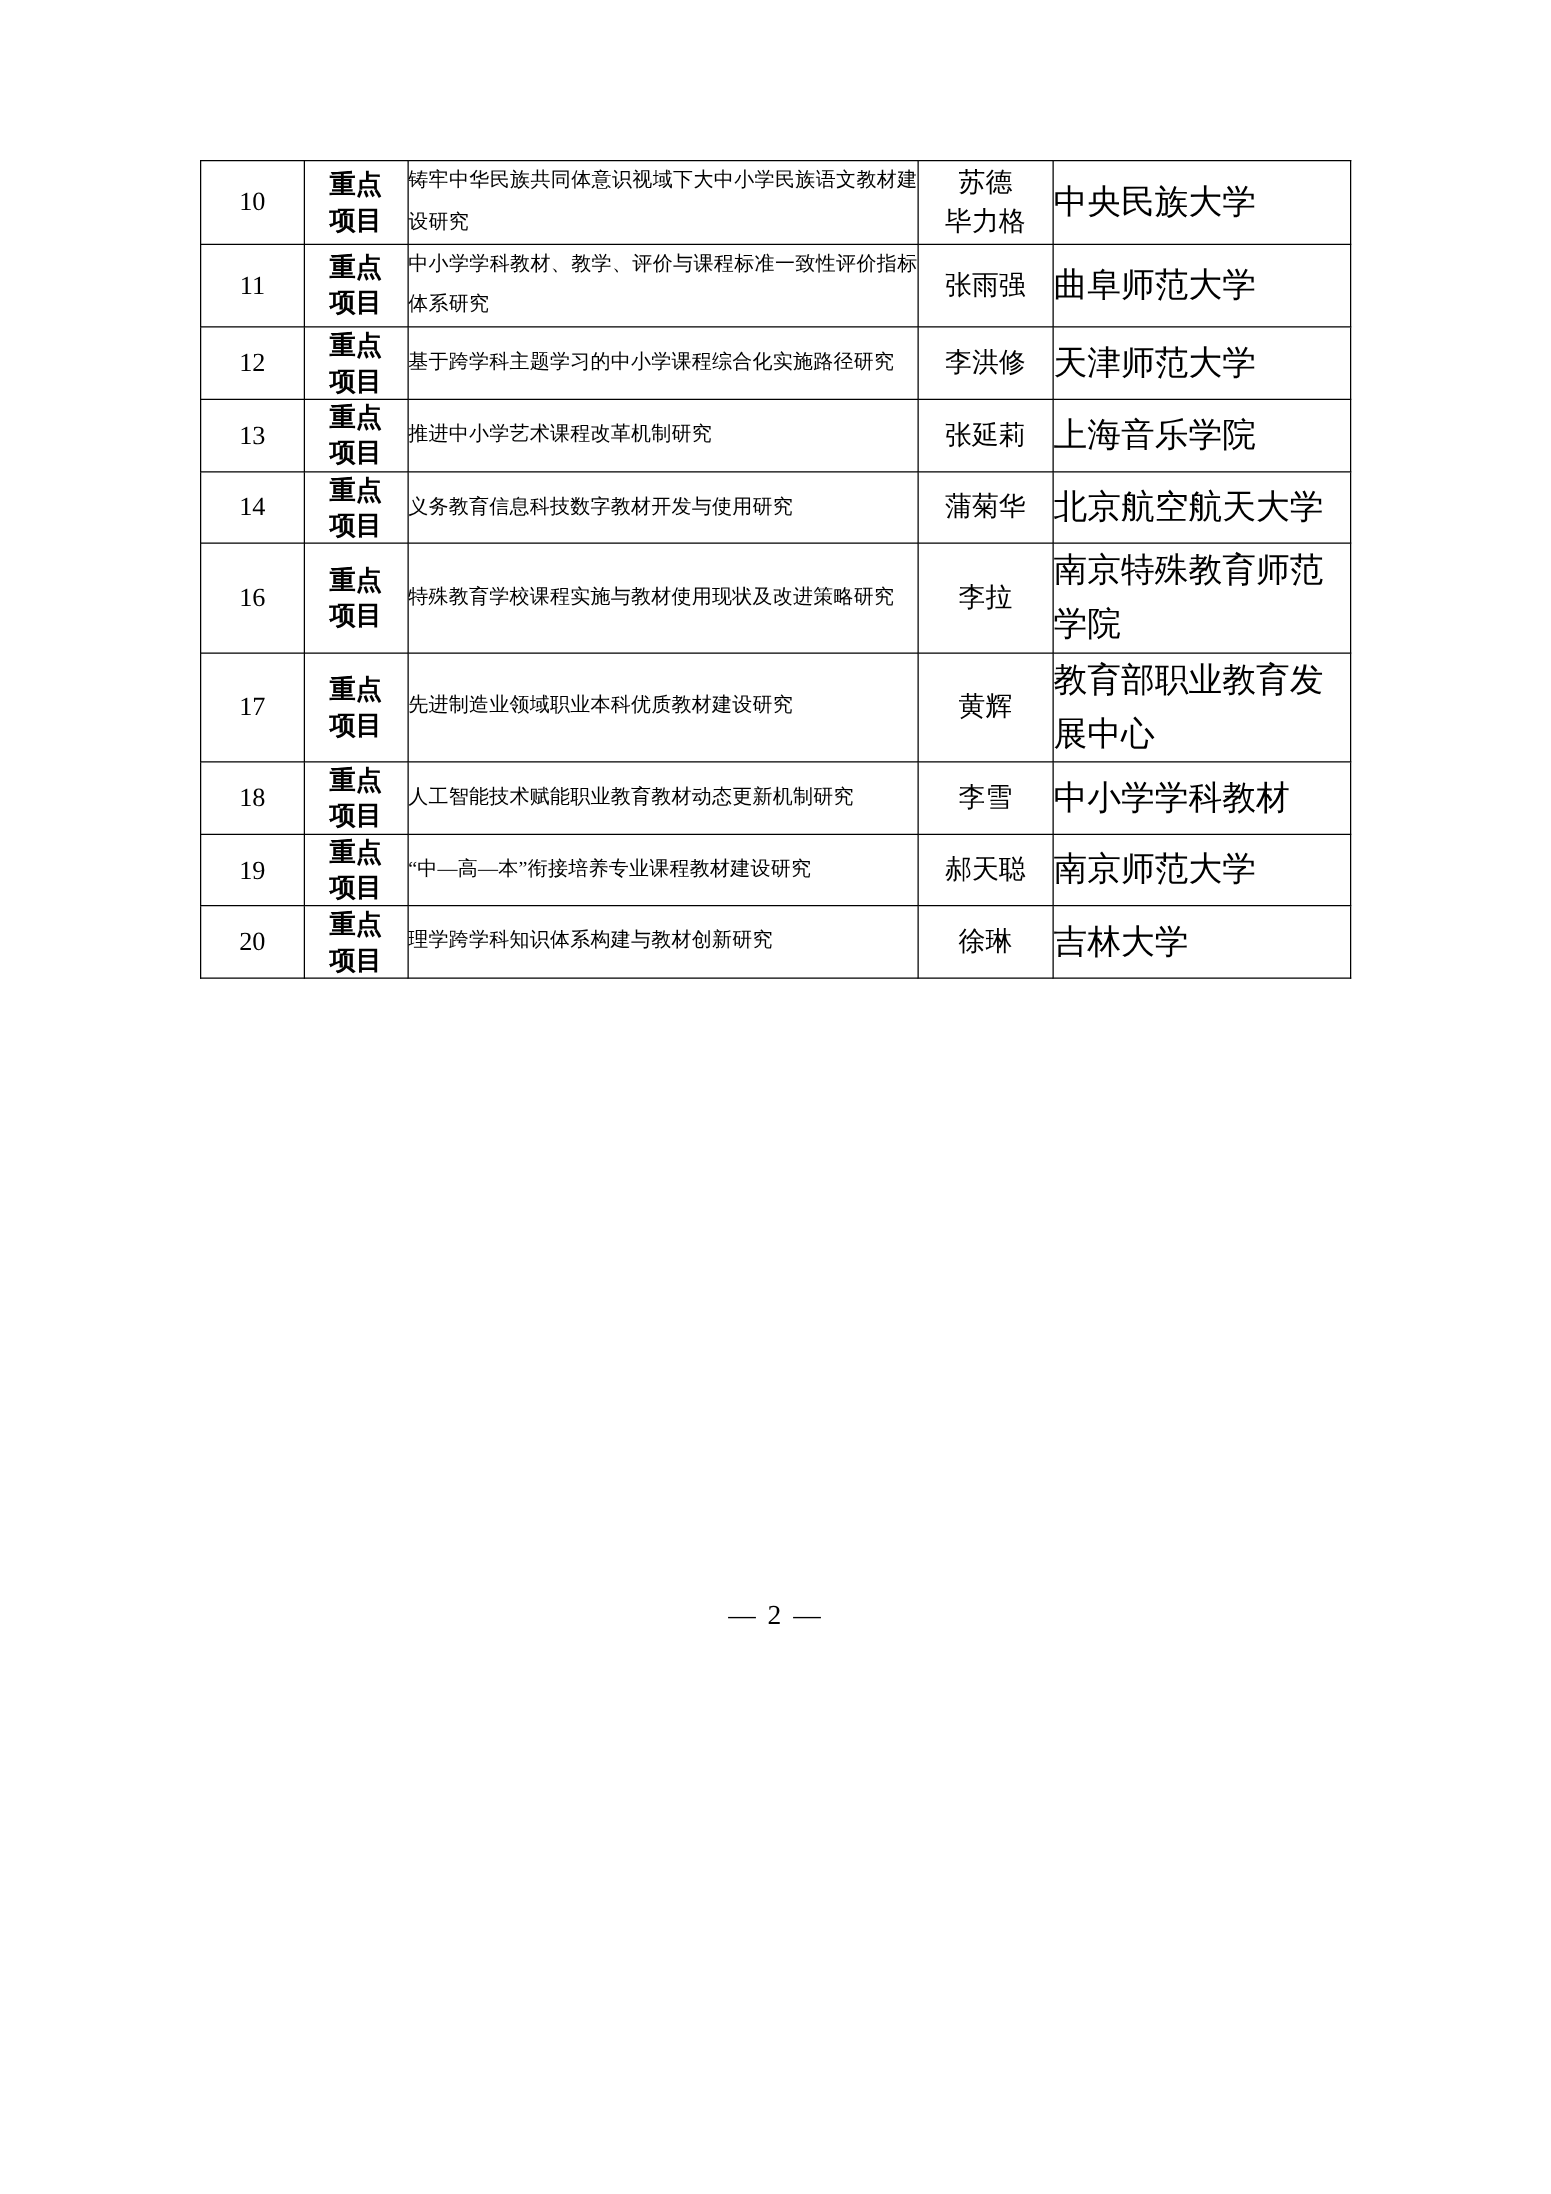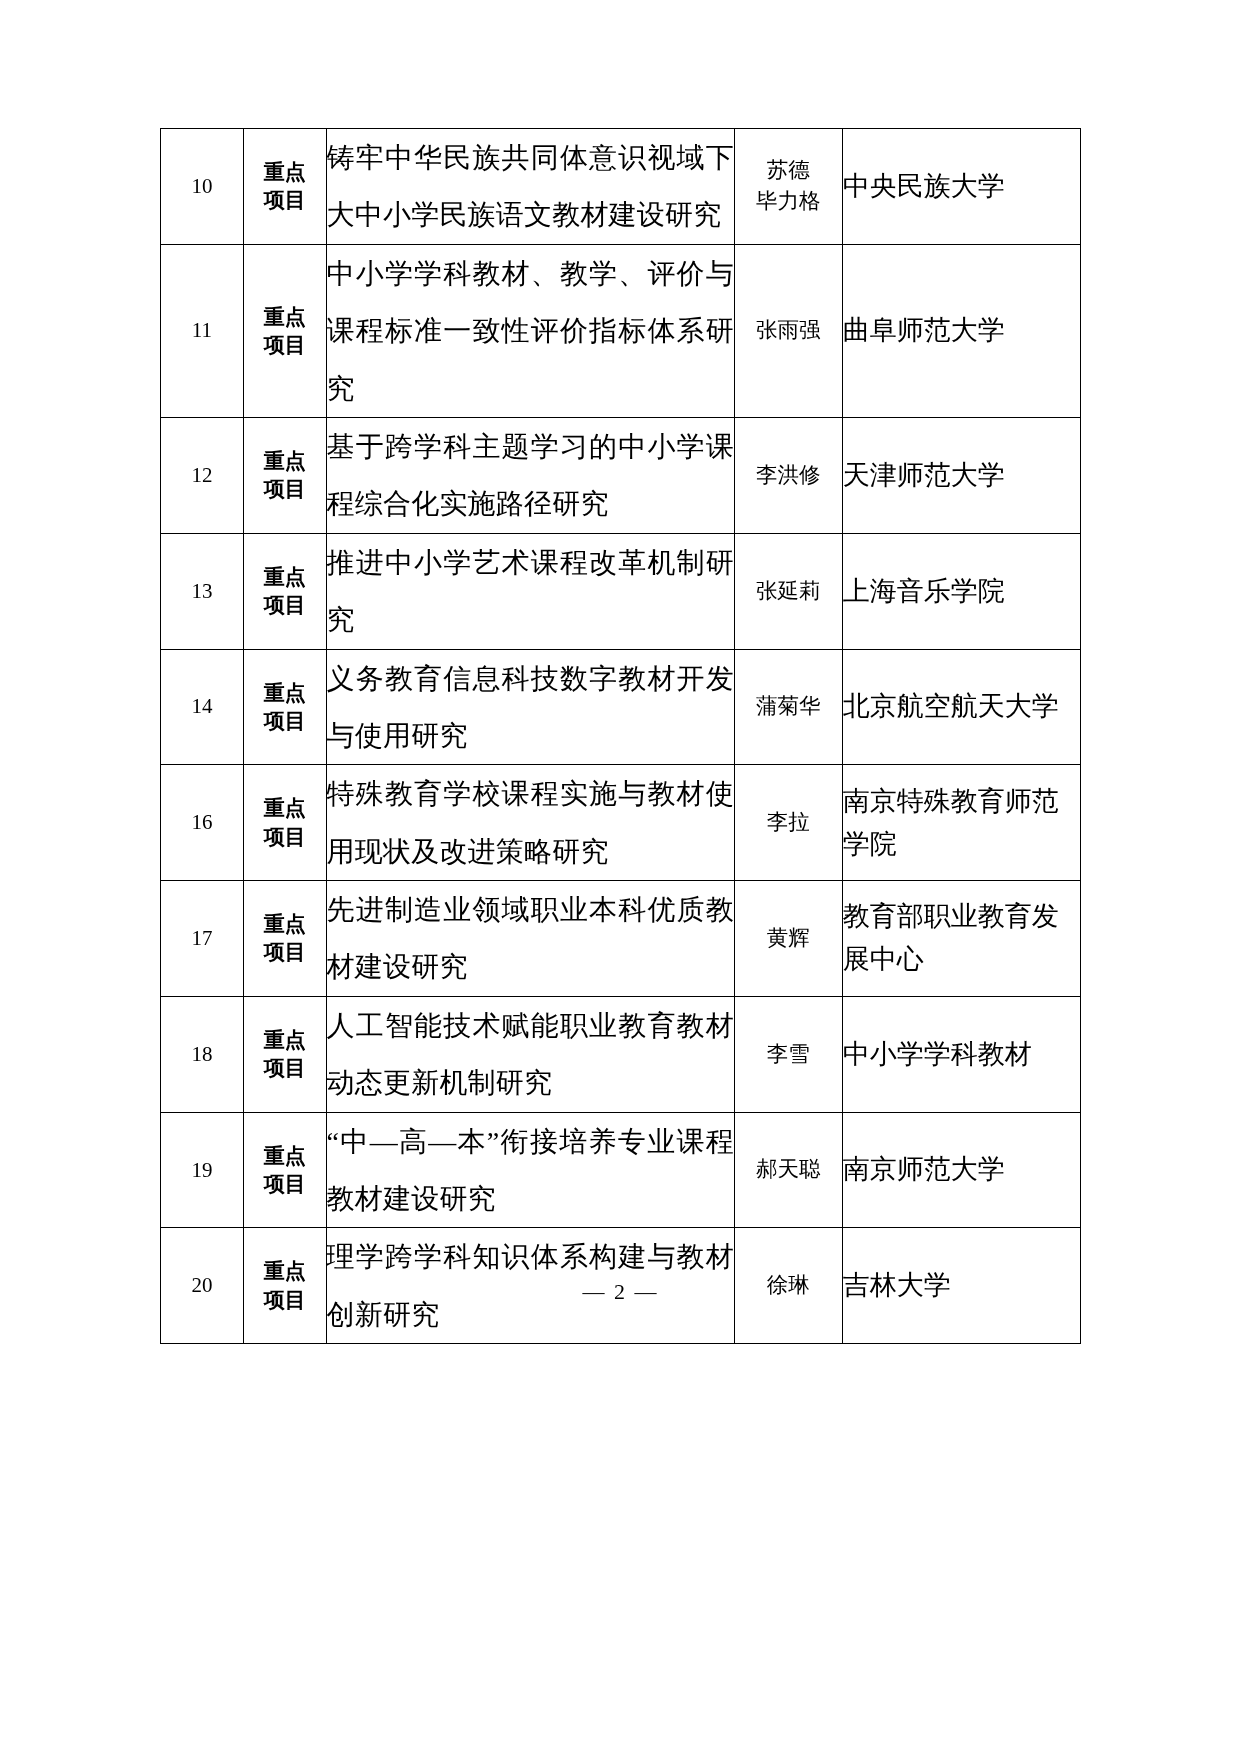--- a/index.html
+++ b/index.html
@@ -45,21 +45,21 @@
     text-align: center;
     font-size: 21px;
     line-height: 1.35;
     padding: 6px 6px;
     font-weight: bold;
   }
   .cell-type span { display: block; }
   .cell-title {
     text-align: justify;
     text-align-last: left;
-    font-size: 28px;
+    font-size: 16px;
     line-height: 2.05;
     padding: 10px 13px 10px 13px;
     letter-spacing: 0.2px;
   }
   .cell-person {
     text-align: center;
     font-size: 21.5px;
     line-height: 1.45;
     padding: 6px 2px;
     margin-top: 20px;

